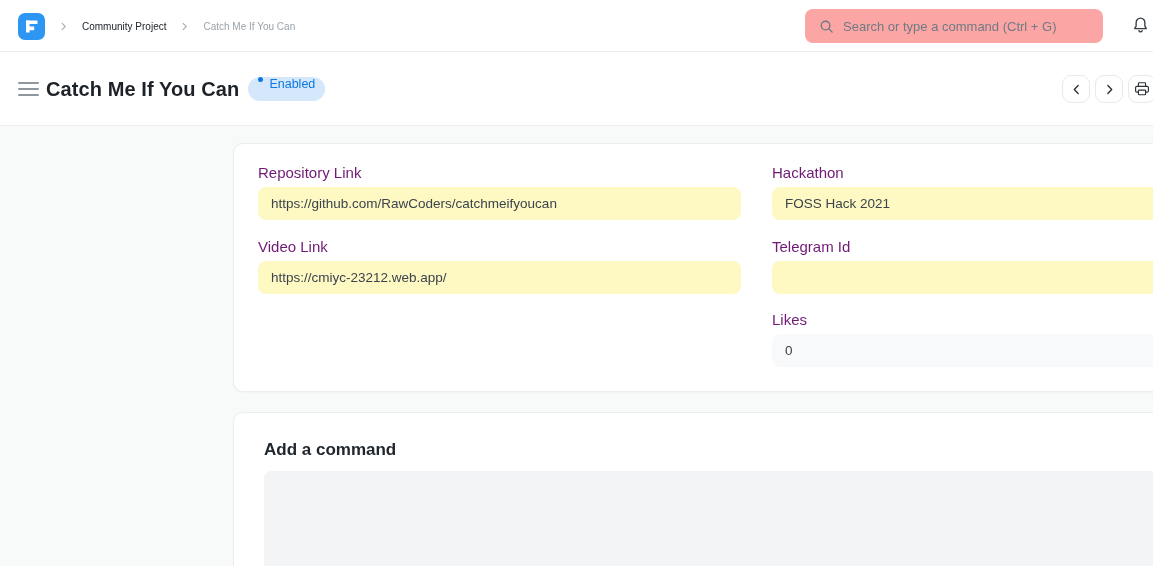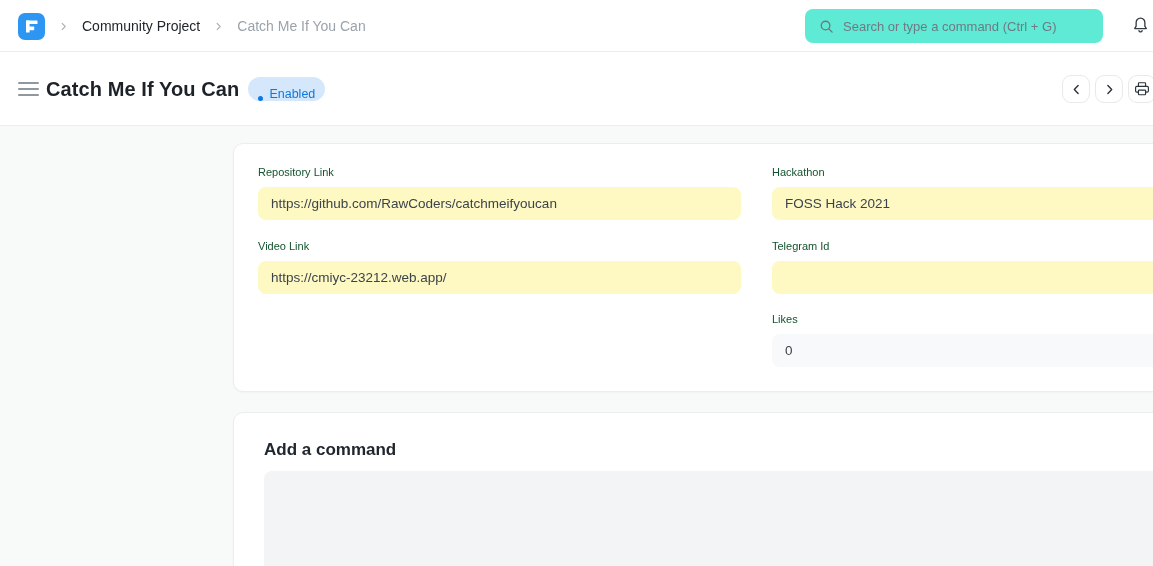--- a/index.html
+++ b/index.html
@@ -18,28 +18,28 @@
   }
   .brandcrumbs {
     position:absolute; left:18px; top:0; height:52px;
     display:flex; align-items:center; gap:13px;
   }
   .logo {
     width:27px; height:27px; border-radius:7px; background:#2d95f2;
     display:flex; align-items:center; justify-content:center;
     cursor:pointer; flex:0 0 auto;
   }
-  .crumb { font-size:14px; white-space:nowrap; cursor:pointer; }
+  .crumb { font-size:10px; white-space:nowrap; cursor:pointer; }
   .crumb.current { color:#9aa3ab; }
   .crumb.parent { color:#20262c; }
   .crumb-chev { display:flex; align-items:center; }
 
   .searchbox {
     position:absolute; right:50px; top:9px; width:298px; height:34px;
-    background:#5eead4; border-radius:8px;
+    background:#fca5a5; border-radius:8px;
     display:flex; align-items:center; padding-left:14px; gap:9px;
   }
   .searchbox input {
     flex:1; border:none; outline:none; background:transparent;
     font-family:"Liberation Sans", sans-serif;
     font-size:13px; color:#3b434c; height:100%;
   }
   .searchbox input::placeholder { color:#6f7a84; opacity:1; }
   .bell-btn {
     position:absolute; right:3px; top:15px; width:20px; height:22px;
@@ -58,21 +58,21 @@
   .hamburger {
     width:21px; height:14px; display:flex; flex-direction:column;
     justify-content:space-between; cursor:pointer; flex:0 0 auto;
   }
   .hamburger span { display:block; height:2px; border-radius:1px; background:#8f989f; }
   .doc-title {
     margin-left:7px; font-size:20px; font-weight:700; color:#1c2228;
     letter-spacing:.1px; white-space:nowrap;
   }
   .status-badge {
-    margin-left:9px; height:24px; display:inline-flex; align-items:flex-end;
+    margin-left:9px; height:24px; display:inline-flex; align-items:flex-start;
     padding:0 10px; border-radius:12px; background:#d5e7fb; color:#0d79e0;
     font-size:12.5px; white-space:nowrap;
   }
   .status-dot {
     width:5px; height:5px; border-radius:50%; background:#0d79e0;
     margin-right:6px; flex:0 0 auto;
   }
   .header-actions {
     position:absolute; left:1062px; top:23px; display:flex; gap:5px;
   }
@@ -84,21 +84,21 @@
 
   
   .card {
     position:absolute; background:#ffffff; border:1px solid #ecedef;
     border-radius:10px; box-shadow:0 1px 2px rgba(25,39,52,.03);
   }
   .card-fields { left:233px; top:143px; width:1000px; height:249px; }
   .card-comments { left:233px; top:412px; width:1000px; height:320px; }
 
   .field { position:absolute; }
-  .field-label { font-size:11px; color:#14532d; line-height:13px; }
+  .field-label { font-size:15px; color:#701a75; line-height:13px; }
   .field input {
     display:block; margin-top:8px; height:33px; border:none; outline:none;
     background:#fef9c3; border-radius:8px; padding:0 13px;
     font-family:"Liberation Sans", sans-serif;
     font-size:13.5px; color:#3b434c; width:100%;
   }
   .field input.readonly { background:#f8f9fa; }
 
   .f-repo     { left:24px;  top:22px;  width:483px; }
   .f-video    { left:24px;  top:96px;  width:483px; }

